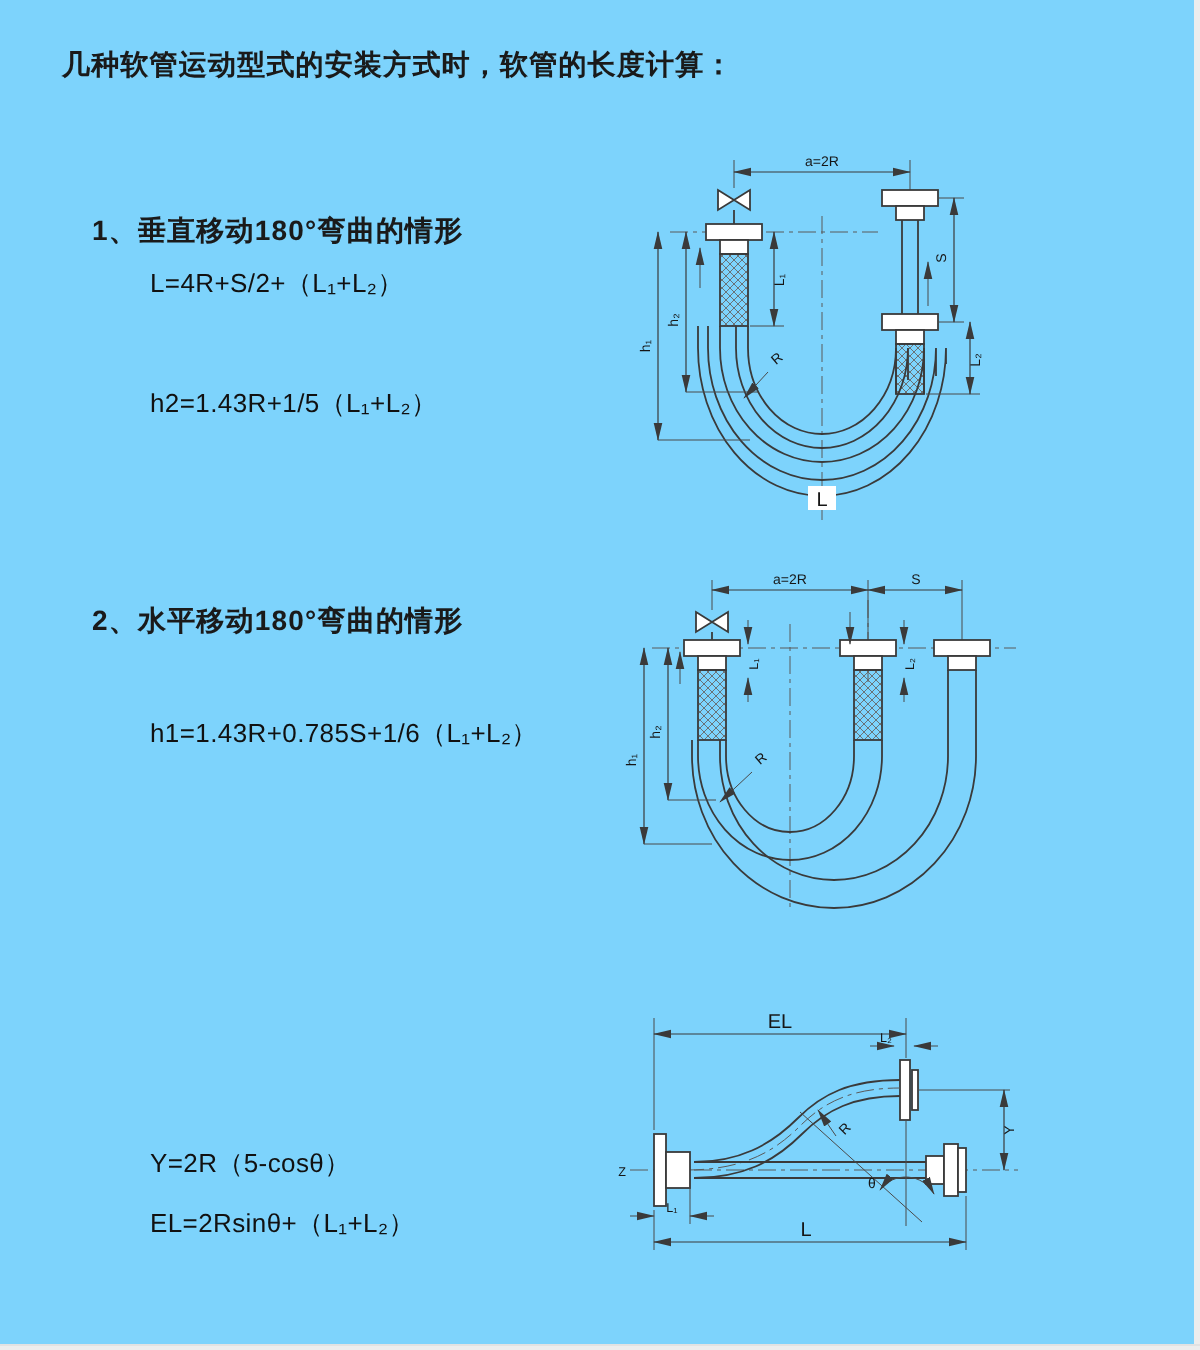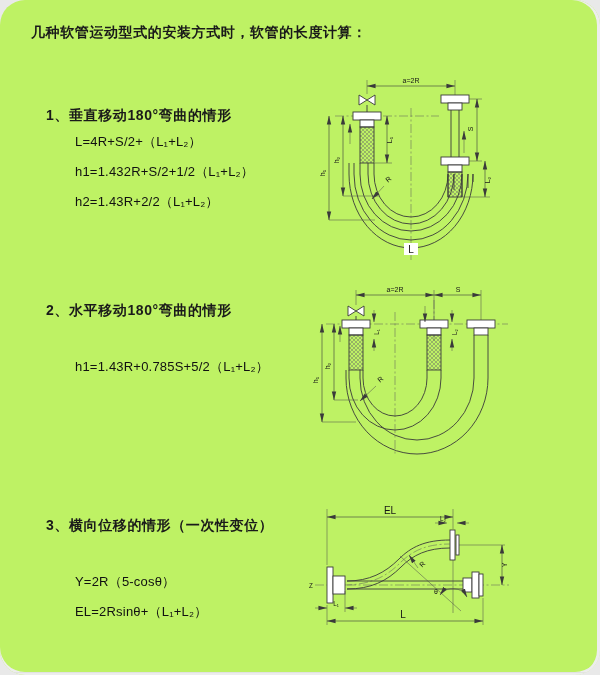--- a/index.html
+++ b/index.html
@@ -1,22 +1,21 @@
 <!DOCTYPE html>
 <html><head>
 <meta charset="utf-8">
 <style>
   html,body { margin:0; padding:0; background:#e9e9e9; }
   .page {
     position:relative; width:600px; height:675px; margin:0 auto;
-    background:#bef264; overflow:hidden;
+    background:#7dd3fc; overflow:hidden;
     font-family:"Liberation Sans","DejaVu Sans",sans-serif;
     color:#1a1a1a;
     box-shadow: inset -3px 0 0 #ededed, inset 0 -3px 0 #ededed;
-    border-radius: 25px;
   }
   .doc-title {
     position:absolute; left:31px; top:24px;
     font-size:14px; font-weight:700; letter-spacing:0.6px; white-space:nowrap;
   }
   .sec-heading {
     position:absolute; font-size:14px; font-weight:700; letter-spacing:0.6px; white-space:nowrap;text-align:center;
   }
   .formula {
     position:absolute; left:75px; font-size:13px; font-weight:400;
@@ -37,27 +36,25 @@
 </style>
 </head>
 <body>
 
 <div class="page">
 
   <div class="doc-title">几种软管运动型式的安装方式时，软管的长度计算：</div>
 
   <div class="sec-heading" style="left:46px; top:107px">1、垂直移动180°弯曲的情形</div>
   <div class="formula" style="top:133px">L=4R+S/2+（L₁+L₂）</div>
-  <div class="formula" style="top:163px">h1=1.432R+S/2+1/2（L₁+L₂）</div>
-  <div class="formula" style="top:193px">h2=1.43R+2/2（L₁+L₂）</div>
+  <div class="formula" style="top:193px">h2=1.43R+1/5（L₁+L₂）</div>
 
   <div class="sec-heading" style="left:46px; top:302px">2、水平移动180°弯曲的情形</div>
-  <div class="formula" style="top:358px">h1=1.43R+0.785S+5/2（L₁+L₂）</div>
-
-  <div class="sec-heading" style="left:46px; top:517px">3、横向位移的情形（一次性变位）</div>
+  <div class="formula" style="top:358px">h1=1.43R+0.785S+1/6（L₁+L₂）</div>
+
   <div class="formula" style="top:573px">Y=2R（5-cosθ）</div>
   <div class="formula" style="top:603px">EL=2Rsinθ+（L₁+L₂）</div>
 
   <svg class="diagram" style="left:305px; top:68px" width="290" height="195" viewBox="0 0 290 195">
     <defs>
       <pattern id="hatch" width="4" height="4" patternUnits="userSpaceOnUse">
         <path d="M0,4 L4,0 M0,0 L4,4" stroke="#666" stroke-width="0.45"></path>
       </pattern>
       <marker id="ar" viewBox="0 0 10 6" refX="9.5" refY="3" markerWidth="9" markerHeight="5.4" orient="auto-start-reverse" markerUnits="userSpaceOnUse">
         <path d="M0,0.6 L10,3 L0,5.4 z" fill="#3a3a3a"></path>

